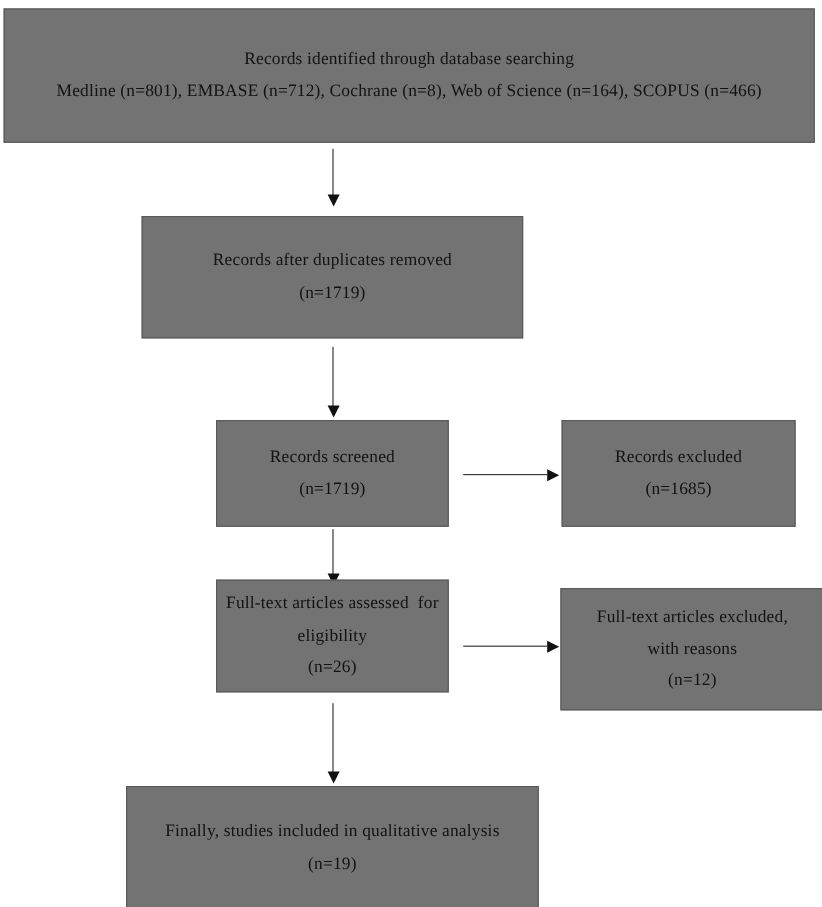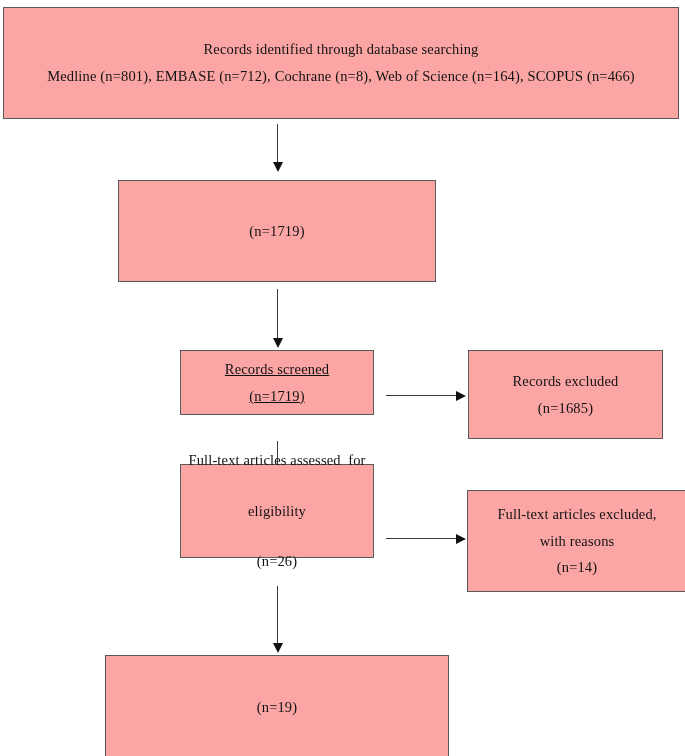--- a/index.html
+++ b/index.html
@@ -13,41 +13,41 @@
     height: 756px;
     background: #ffffff;
     overflow: hidden;
     font-family: "Liberation Serif", "DejaVu Serif", serif;
     color: #111111;
   }
   .box {
     position: absolute;
     box-sizing: border-box;
     border: 1.5px solid #5a5a5a;
-    background: #fca5a5;
+    background: #737373;
     display: flex;
     flex-direction: column;
     align-items: center;
     justify-content: center;
   }
   .box .line {
     display: block;
     text-align: center;
     font-size: 14.5px;
     line-height: 1.85;
     white-space: pre;
     letter-spacing: 0.15px;
     color: #121212;
   }
   
   #box-identified   { left: 3px;   top: 7px;   width: 676px; height: 112px; }
   #box-duplicates   { left: 118px; top: 180px; width: 318px; height: 102px; }
-  #box-screened     { left: 180px; top: 350px; width: 194px; height: 65px; text-decoration: underline;  }
+  #box-screened     { left: 180px; top: 350px; width: 194px; height: 89px;  }
   #box-excluded     { left: 468px; top: 350px; width: 195px; height: 89px;  }
-  #box-fulltext     { left: 180px; top: 464px; width: 194px; height: 94px; gap: 24px;  }
+  #box-fulltext     { left: 180px; top: 483px; width: 194px; height: 94px;  }
   #box-fulltext-exc { left: 467px; top: 490px; width: 220px; height: 102px; }
   #box-included     { left: 105px; top: 655px; width: 344px; height: 104px; }
 
   
   .arrow-v {
     position: absolute;
     width: 1px;
     background: #3b3b3b;
   }
   .arrow-v::after {
@@ -92,20 +92,21 @@
 <div id="canvas">
 
   <div class="box" id="box-identified">
     <span class="line">Records identified through database searching</span>
     <span class="line">Medline (n=801), EMBASE (n=712), Cochrane (n=8), Web of Science (n=164), SCOPUS (n=466)</span>
   </div>
 
   <div class="arrow-v" id="arrow-1"></div>
 
   <div class="box" id="box-duplicates">
+    <span class="line">Records after duplicates removed</span>
     <span class="line">(n=1719)</span>
   </div>
 
   <div class="arrow-v" id="arrow-2"></div>
 
   <div class="box" id="box-screened">
     <span class="line">Records screened</span>
     <span class="line">(n=1719)</span>
   </div>
 
@@ -122,22 +123,23 @@
     <span class="line">Full-text articles assessed  for</span>
     <span class="line">eligibility</span>
     <span class="line">(n=26)</span>
   </div>
 
   <div class="arrow-h" id="arrow-6"></div>
 
   <div class="box" id="box-fulltext-exc">
     <span class="line">Full-text articles excluded,</span>
     <span class="line">with reasons</span>
-    <span class="line">(n=14)</span>
+    <span class="line">(n=12)</span>
   </div>
 
   <div class="arrow-v" id="arrow-4"></div>
 
   <div class="box" id="box-included">
+    <span class="line">Finally, studies included in qualitative analysis</span>
     <span class="line">(n=19)</span>
   </div>
 
 </div>
 
 </body></html>

